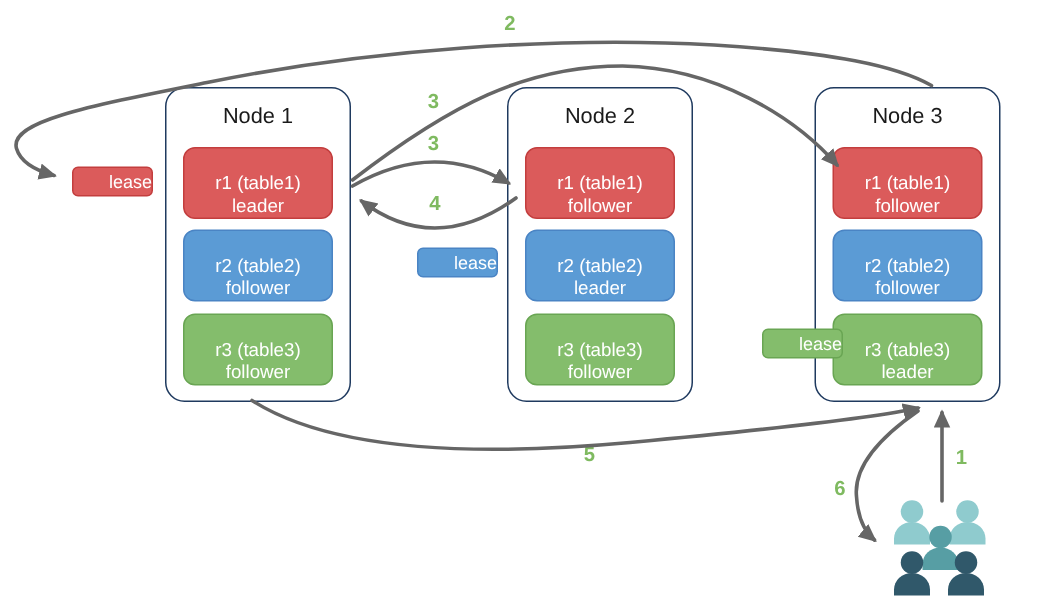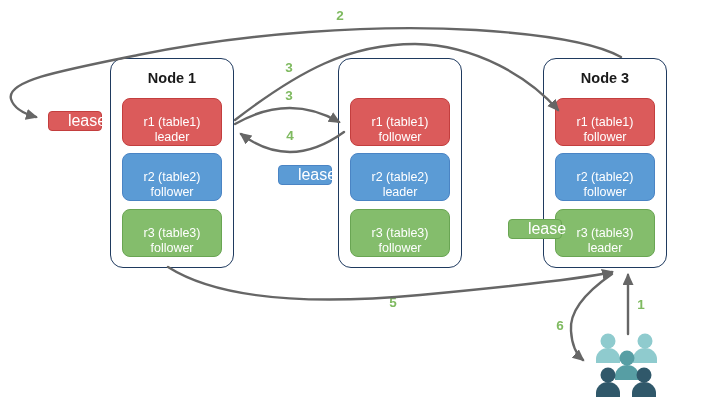--- a/index.html
+++ b/index.html
@@ -6,35 +6,35 @@
   #canvas{
     position:relative;width:704px;height:405px;background:#fff;overflow:hidden;
     font-family:"Liberation Sans", sans-serif;
   }
   .node{
     position:absolute;top:58px;width:124px;height:210px;box-sizing:border-box;
     background:#fff;border:1.6px solid var(--node-border);border-radius:13px;
   }
   .node-title{
     position:absolute;top:11px;left:0;width:100%;text-align:center;
-    font-size:14.5px;font-weight:700;color:var(--title-text);
+    font-size:14.5px;font-weight:400;color:var(--title-text);
   }
   .replica{
     position:absolute;left:11px;width:100px;height:48px;box-sizing:border-box;
     border-radius:8px;display:flex;flex-direction:column;align-items:center;
     justify-content:flex-end;color:var(--box-text);font-size:12.5px;line-height:15px;
     text-align:center;
   }
   .r1{top:39px}.r2{top:94px}.r3{top:150px}
   .c-red{background:var(--red-fill);border:1px solid var(--red-border);}
   .c-blue{background:var(--blue-fill);border:1px solid var(--blue-border);}
   .c-green{background:var(--green-fill);border:1px solid var(--green-border);}
   .lease{
     position:absolute;width:54px;height:20px;box-sizing:border-box;border-radius:4px;
-    display:flex;align-items:center;justify-content:center;color:#fff;font-size:16px;padding-left:24px;
+    display:flex;align-items:center;justify-content:center;color:#fff;font-size:12px;padding-left:24px;
   }
   #lease-red{left:48px;top:111px;}
   #lease-blue{left:278px;top:165px;}
   #lease-green{left:508px;top:219px;}
   .step{
     position:absolute;color:var(--step-label);font-size:13.5px;font-weight:700;
     width:14px;text-align:center;
   }
   #arrows{position:absolute;left:0;top:0;pointer-events:none;}
   .arrow{fill:none;stroke:var(--arrow);stroke-width:2.4;stroke-linecap:round;}
@@ -58,20 +58,21 @@
       <span>r2 (table2)</span>
       <span>follower</span>
     </div>
     <div class="replica r3 c-green">
       <span>r3 (table3)</span>
       <span>follower</span>
     </div>
   </div>
 
   <div class="node" style="left:338px">
+    <div class="node-title">Node 2</div>
     <div class="replica r1 c-red">
       <span>r1 (table1)</span>
       <span>follower</span>
     </div>
     <div class="replica r2 c-blue">
       <span>r2 (table2)</span>
       <span>leader</span>
     </div>
     <div class="replica r3 c-green">
       <span>r3 (table3)</span>

